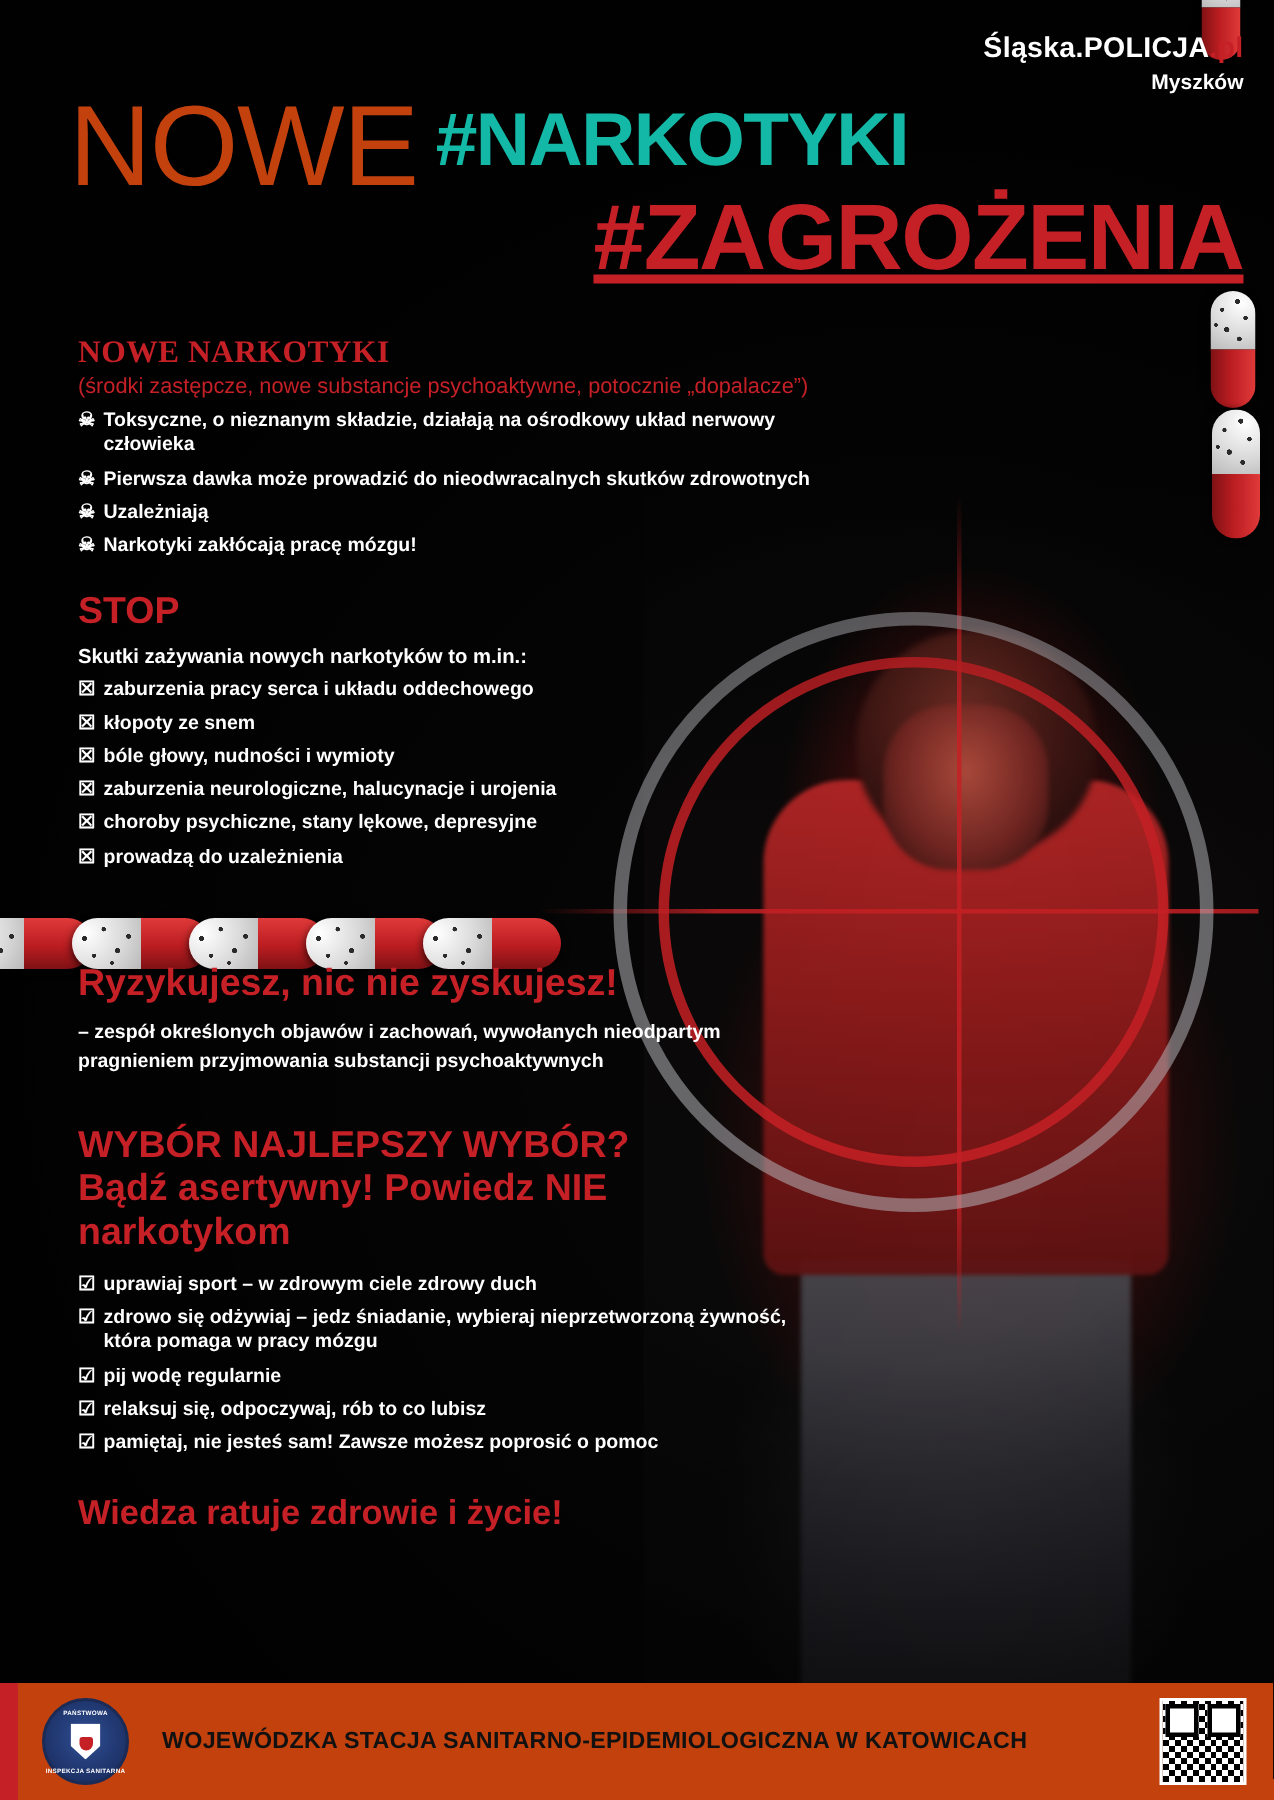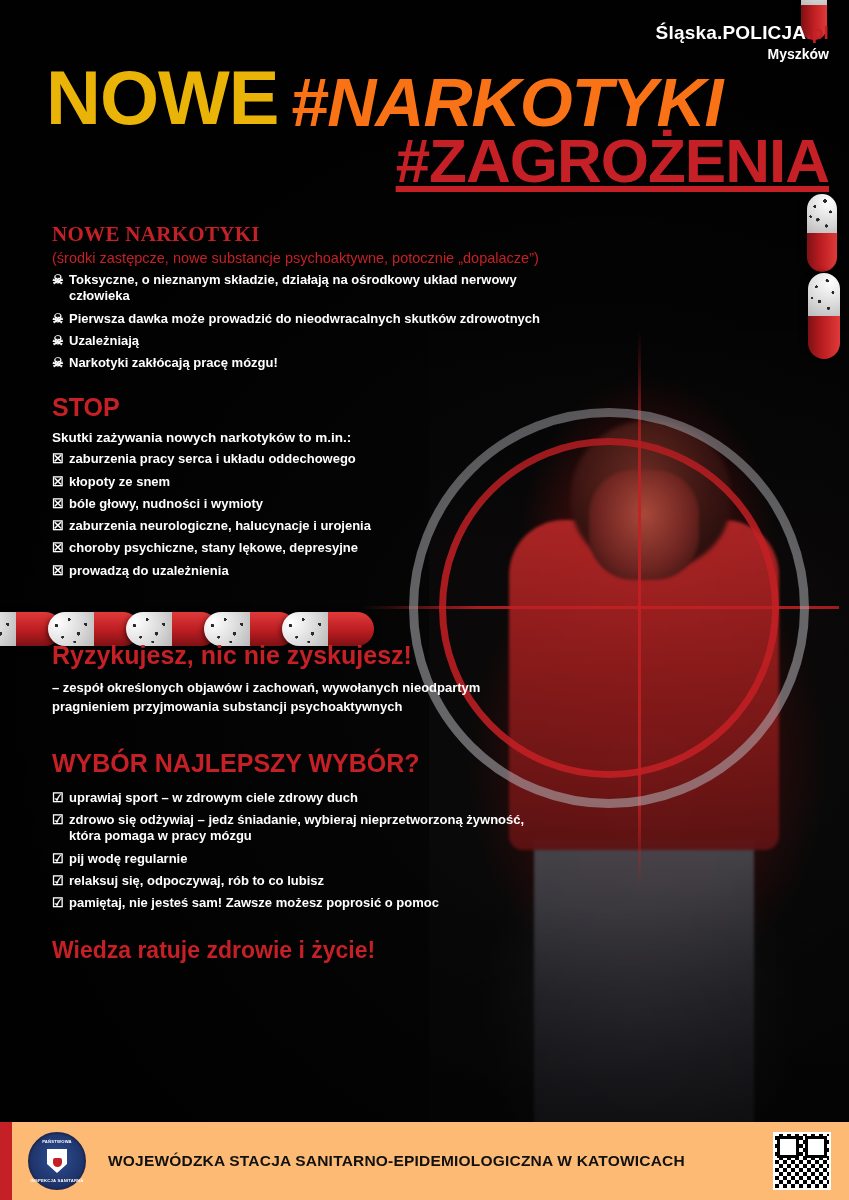--- a/index.html
+++ b/index.html
@@ -145,26 +145,26 @@
   .brand-line1 { font-size: 19px; font-weight: bold; letter-spacing: .2px; }
   .brand-line1 .pl { color: #c62027; }
   .brand-line2 { font-size: 14px; font-weight: bold; margin-top: 2px; }
 
   .title-block {
     position: absolute; top: 62px; left: 46px; right: 20px;
     z-index: 5;
   }
   .t-row1 { display: flex; align-items: flex-start; }
   .t-nowe {
-    color: #eab308; font-weight: bold; font-size: 76px; line-height: .95;
+    color: #c2410c; font-weight: normal; font-size: 76px; line-height: .95;
     letter-spacing: -1px;
   }
   .t-narko {
-    color: #f97316; font-weight: bold; font-size: 68px; line-height: 1.0;
-    margin-left: 12px; margin-top: 6px; letter-spacing: -1px; font-style: italic;
+    color: #14b8a6; font-weight: bold; font-size: 50px; line-height: 1.0;
+    margin-left: 12px; margin-top: 6px; letter-spacing: -1px;
   }
   .t-zagro {
     color: #c62027; font-weight: bold; font-size: 62px; line-height: 1.0;
     text-align: right; letter-spacing: -1px; margin-top: -6px; text-decoration: underline;
   }
 
   
   .content { position: absolute; left: 52px; top: 222px; width: 490px; z-index: 5; }
   .sec { margin-bottom: 6px; }
   .h-red {
@@ -193,21 +193,21 @@
   }
   .final {
     color: #c62027; font-weight: bold; font-size: 23px; margin-top: 26px;
   }
   .gap-lg { height: 26px; }
   .gap-md { height: 16px; }
 
   
   .footer {
     position: absolute; left: 0; bottom: 0; width: 849px; height: 78px;
-    background: #fdba74;
+    background: #c2410c;
     display: flex; align-items: center;
     z-index: 7;
   }
   .footer-accent {
     position: absolute; left: 0; top: 0; width: 12px; height: 78px;
     background: #c62027;
   }
   .sanepid-logo {
     margin-left: 28px;
     width: 58px; height: 58px; border-radius: 50%;
@@ -383,20 +383,21 @@
 
     <div class="sec">
       <div class="h-red-big">Ryzykujesz, nic nie zyskujesz!</div>
       <div class="paragraph"> – zespół określonych objawów i zachowań, wywołanych nieodpartym pragnieniem przyjmowania substancji psychoaktywnych</div>
     </div>
 
     <div class="gap-lg"></div>
 
     <div class="sec">
       <div class="h-red-big">WYBÓR NAJLEPSZY WYBÓR?</div>
+      <div class="h-red-big">Bądź asertywny! Powiedz NIE narkotykom</div>
       <ul style="margin-top:12px">
         <li>
           <span class="mk">☑</span>
           <span class="tx">uprawiaj sport – w zdrowym ciele zdrowy duch</span>
         </li>
         <li>
           <span class="mk">☑</span>
           <span class="tx">zdrowo się odżywiaj – jedz śniadanie, wybieraj nieprzetworzoną żywność, która pomaga w pracy mózgu</span>
         </li>
         <li>

